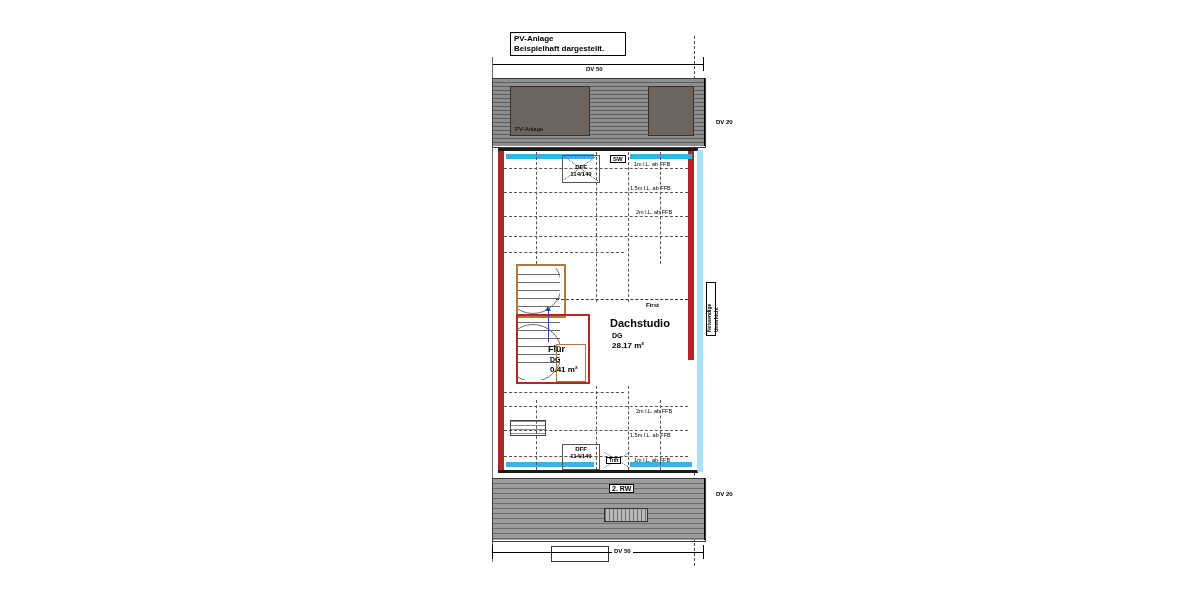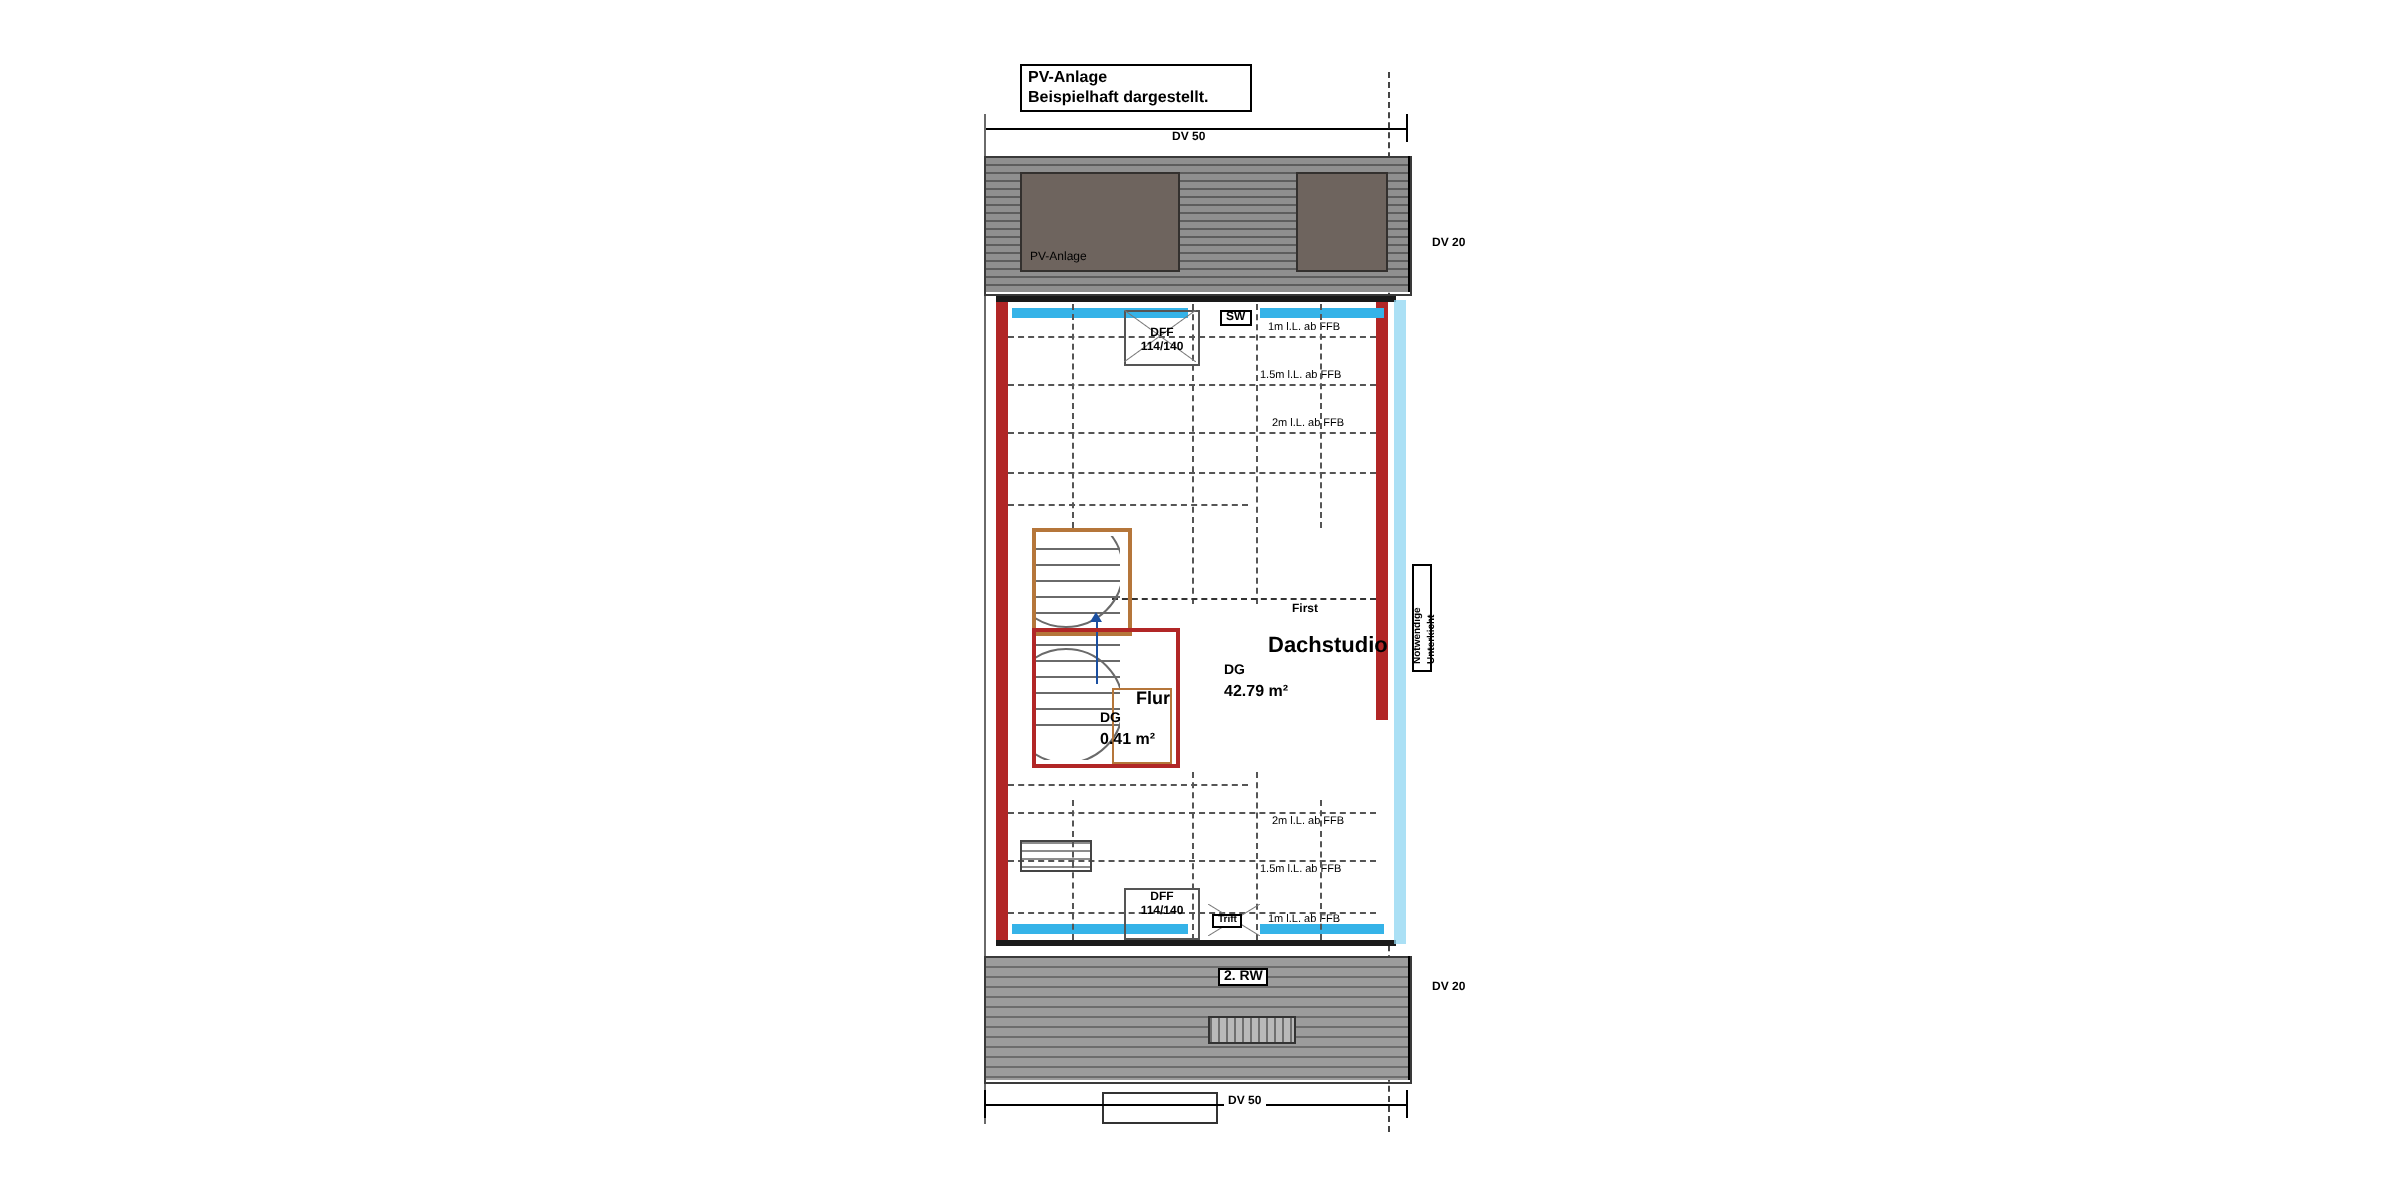--- a/index.html
+++ b/index.html
@@ -200,27 +200,27 @@
     <div class="abs" style="left:-14px; top:-12px; width:56px; height:56px; border:1px solid #6a6a6a; border-radius:50%;"></div>
     <div class="abs" style="left:-14px; top:56px; width:56px; height:56px; border:1px solid #6a6a6a; border-radius:50%;"></div>
   </div>
 
   <div class="abs" style="left:548px; top:310px; width:1px; height:32px; background:#1b4fa0;"></div>
   <div class="abs arrow-up" style="left:545px; top:306px;"></div>
 
   <div class="abs" style="left:516px; top:314px; width:70px; height:66px; border:2px solid #b12626;"></div>
   <div class="abs" style="left:556px; top:344px; width:28px; height:36px; border:1px solid #b5763a;"></div>
 
-  <div class="lbl t9 b" style="left:548px; top:345px;margin-left:20px;">Flur</div>
+  <div class="lbl t9 b" style="left:548px; top:345px;">Flur</div>
   <div class="lbl t7 b" style="left:550px; top:356px;">DG</div>
   <div class="lbl t8 b" style="left:550px; top:366px;">0.41 m²</div>
 
-  <div class="lbl t11 b" style="left:634px; top:318px;">Dachstudio</div>
+  <div class="lbl t11 b" style="left:610px; top:318px;">Dachstudio</div>
   <div class="lbl t7 b" style="left:612px; top:332px;">DG</div>
-  <div class="lbl t8 b" style="left:612px; top:342px;">42.79 m²</div>
+  <div class="lbl t8 b" style="left:612px; top:342px;">28.17 m²</div>
 
   <div class="abs dash-h" style="left:504px; top:406px; width:184px;"></div>
   <div class="lbl t55" style="left:636px; top:409px;">2m l.L. ab FFB</div>
 
   <div class="abs dash-h" style="left:504px; top:430px; width:184px;"></div>
   <div class="lbl t55" style="left:630px; top:433px;">1.5m l.L. ab FFB</div>
 
   <div class="abs dash-h" style="left:504px; top:456px; width:184px;"></div>
   <div class="lbl t55" style="left:634px; top:458px;">1m l.L. ab FFB</div>
 

